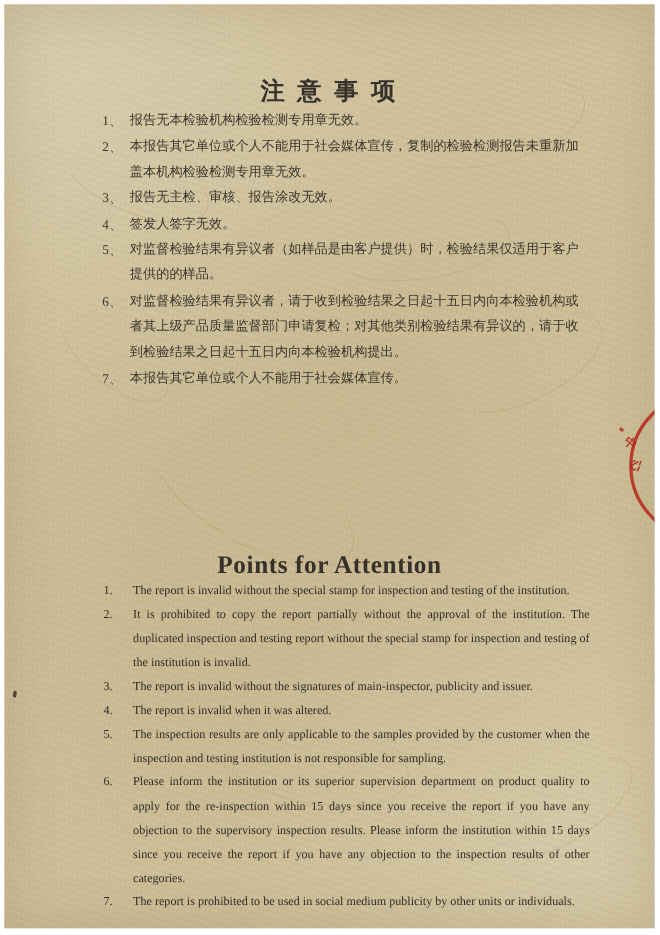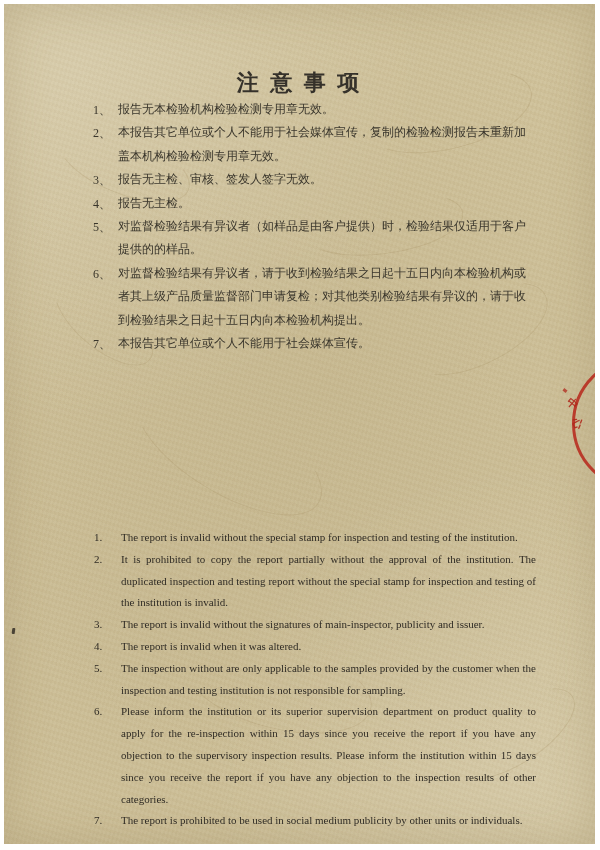--- a/index.html
+++ b/index.html
@@ -149,61 +149,62 @@
       <div class="item">
         <span class="num">1、</span>
         <span class="txt">报告无本检验机构检验检测专用章无效。</span>
       </div>
       <div class="item">
         <span class="num">2、</span>
         <span class="txt">本报告其它单位或个人不能用于社会媒体宣传，复制的检验检测报告未重新加盖本机构检验检测专用章无效。</span>
       </div>
       <div class="item">
         <span class="num">3、</span>
-        <span class="txt">报告无主检、审核、签发人签字无效。</span>
+        <span class="txt">报告无主检、审核、报告涂改无效。</span>
       </div>
       <div class="item">
         <span class="num">4、</span>
-        <span class="txt">报告无主检。</span>
+        <span class="txt">签发人签字无效。</span>
       </div>
       <div class="item">
         <span class="num">5、</span>
         <span class="txt">对监督检验结果有异议者（如样品是由客户提供）时，检验结果仅适用于客户提供的的样品。</span>
       </div>
       <div class="item">
         <span class="num">6、</span>
         <span class="txt">对监督检验结果有异议者，请于收到检验结果之日起十五日内向本检验机构或者其上级产品质量监督部门申请复检；对其他类别检验结果有异议的，请于收到检验结果之日起十五日内向本检验机构提出。</span>
       </div>
       <div class="item">
         <span class="num">7、</span>
         <span class="txt">本报告其它单位或个人不能用于社会媒体宣传。</span>
       </div>
     </div>
 
+    <div class="title title-en">Points for Attention</div>
 
     <div class="list list-en">
       <div class="item">
         <span class="num">1.</span>
         <span class="txt">The report is invalid without the special stamp for inspection and testing of the institution.</span>
       </div>
       <div class="item">
         <span class="num">2.</span>
         <span class="txt">It is prohibited to copy the report partially without the approval of the institution. The duplicated inspection and testing report without the special stamp for inspection and testing of the institution is invalid.</span>
       </div>
       <div class="item">
         <span class="num">3.</span>
         <span class="txt">The report is invalid without the signatures of main-inspector, publicity and issuer.</span>
       </div>
       <div class="item">
         <span class="num">4.</span>
         <span class="txt">The report is invalid when it was altered.</span>
       </div>
       <div class="item">
         <span class="num">5.</span>
-        <span class="txt">The inspection without are only applicable to the samples provided by the customer when the inspection and testing institution is not responsible for sampling.</span>
+        <span class="txt">The inspection results are only applicable to the samples provided by the customer when the inspection and testing institution is not responsible for sampling.</span>
       </div>
       <div class="item">
         <span class="num">6.</span>
         <span class="txt">Please inform the institution or its superior supervision department on product quality to apply for the re-inspection within 15 days since you receive the report if you have any objection to the supervisory inspection results. Please inform the institution within 15 days since you receive the report if you have any objection to the inspection results of other categories.</span>
       </div>
       <div class="item">
         <span class="num">7.</span>
         <span class="txt">The report is prohibited to be used in social medium publicity by other units or individuals.</span>
       </div>
     </div>

